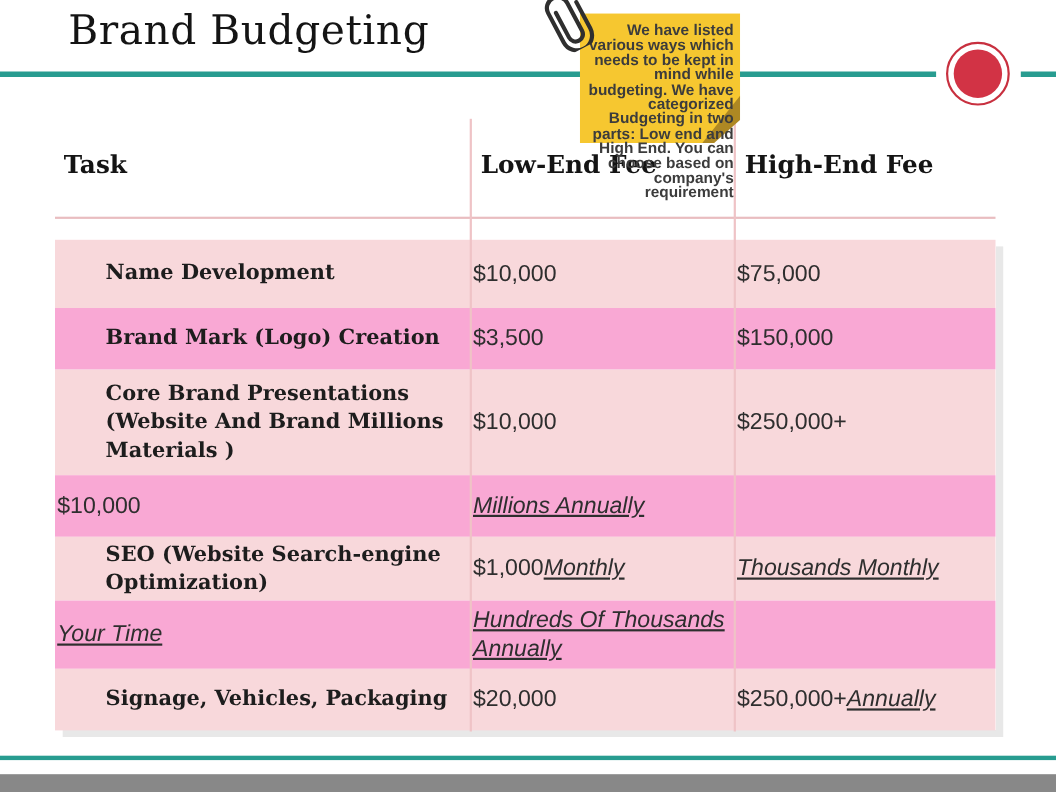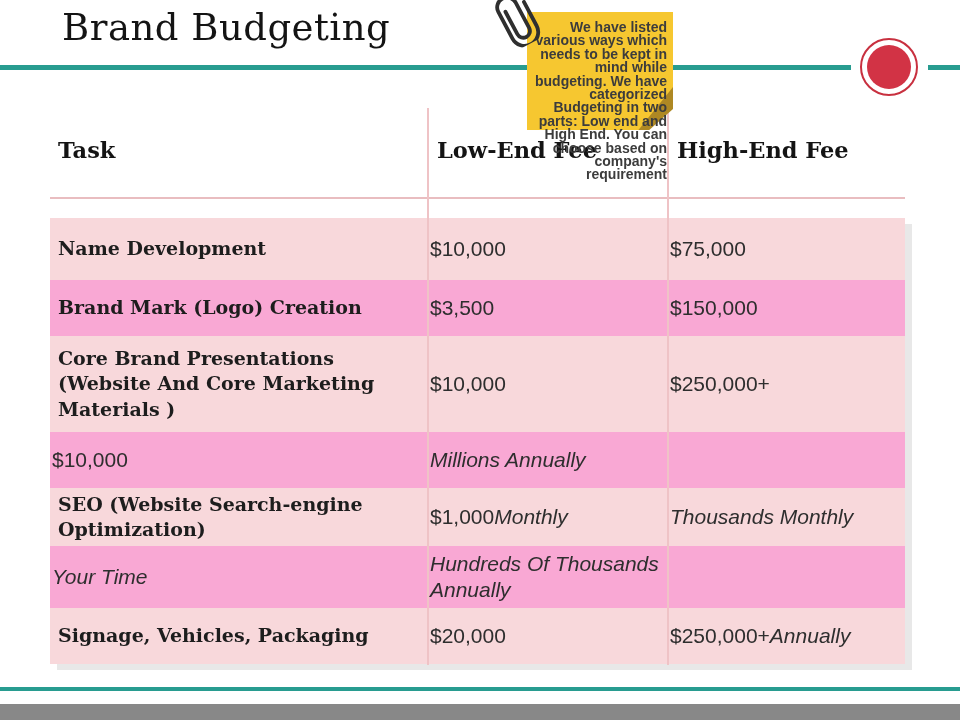--- a/index.html
+++ b/index.html
@@ -35,28 +35,28 @@
 
   
   .table{position:absolute;left:50px;top:125px;width:855px;z-index:3;}
   .rows-wrap{box-shadow:7px 6px 0 rgba(185,185,185,0.32);}
   .t-row{display:grid;grid-template-columns:378px 240px 237px;}
   .t-head{height:73px;}
   .t-spacer{height:20px;background:#fff;}
   .shaded{background:#F8D8DB;}
   .plain{background:#f9a8d4;}
   .c-task{display:flex;align-items:center;padding:0 14px 0 8px;box-sizing:border-box;
-          font-family:"DejaVu Serif",serif;font-weight:700;font-size:19px;line-height:1.32;color:#1d1d1d;}
+          font-family:"DejaVu Serif",serif;font-weight:700;font-size:19px;line-height:1.32;color:#1d1d1d;margin-left:38px;}
   .c-fee{display:flex;align-items:center;padding:0 8px 0 2px;box-sizing:border-box;
          font-size:21px;line-height:1.25;color:#2e2e2e;}
   .c-head{display:flex;align-items:flex-start;padding-top:12px;box-sizing:border-box;
           font-family:"DejaVu Serif",serif;font-weight:700;font-size:22.5px;color:#141414;}
   .c-head.first{padding-left:8px;}
   .c-head.fee{padding-left:9px;}
-  .it{font-style:italic;}
+  .it{font-style:italic;text-decoration:underline;}
   .seg + .seg{white-space:pre;}
 
   .head-underline{position:absolute;left:50px;top:197px;width:855px;height:2px;background:#E9BDC0;z-index:4;}
   .v-div{position:absolute;top:108px;width:2px;height:557px;background:#EFC3C6;z-index:5;}
   .v-div-1{left:427px;}
   .v-div-2{left:667px;}
 </style>
 </head>
 <body>
 
@@ -106,21 +106,21 @@
           </div>
           <div class="c-fee">
             <span class="seg">$3,500</span>
           </div>
           <div class="c-fee">
             <span class="seg">$150,000</span>
           </div>
         </div>
         <div class="t-row shaded" style="height: 96px;">
           <div class="c-task">
-            <span>Core Brand Presentations (Website And Core Marketing Materials )</span>
+            <span>Core Brand Presentations (Website And Brand Millions Materials )</span>
           </div>
           <div class="c-fee">
             <span class="seg">$10,000</span>
           </div>
           <div class="c-fee">
             <span class="seg">$250,000+</span>
           </div>
         </div>
         <div class="t-row plain" style="height: 56px;">
           <div class="c-fee">

